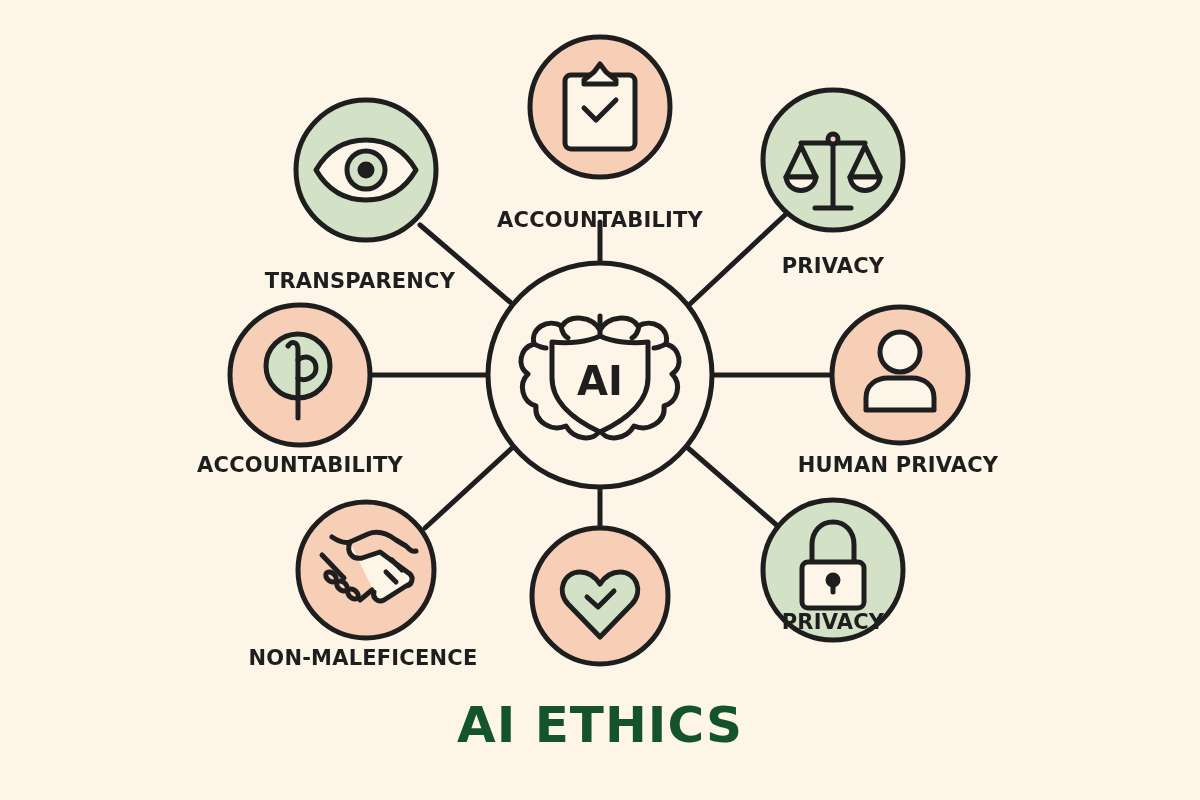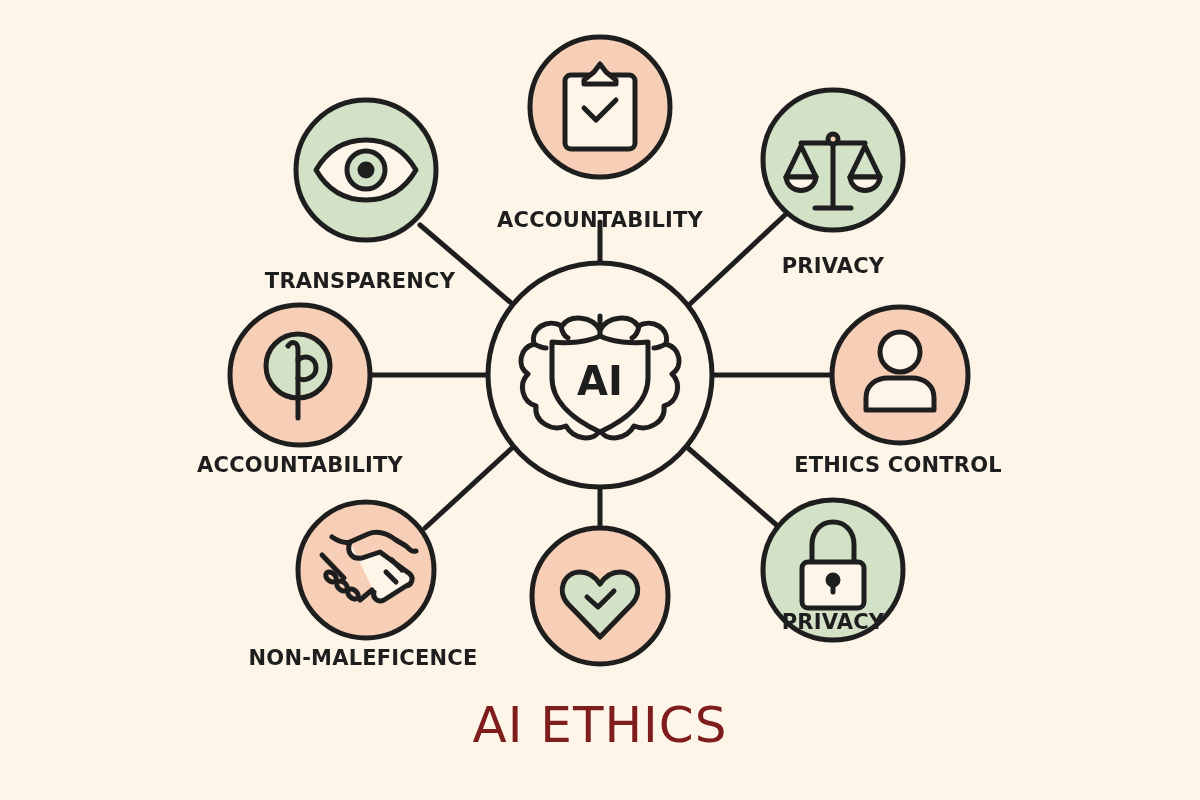--- a/index.html
+++ b/index.html
@@ -19,23 +19,23 @@
     letter-spacing: 0.2px;
     white-space: nowrap;
     transform: translateX(-50%);
     line-height: 1;
   }
   .title {
     position: absolute;
     left: 600px; top: 700px;
     transform: translateX(-50%);
     font-family: "DejaVu Sans", sans-serif;
-    font-weight: normal;
+    font-weight: bold;
     font-size: 50px;
-    color: #7f1d1d;
+    color: #14532d;
     letter-spacing: 1px;
     white-space: nowrap;
     line-height: 1;
   }
 </style>
 </head>
 <body>
 
 <svg id="diagram" width="1200" height="800" viewBox="0 0 1200 800" xmlns="http://www.w3.org/2000/svg">
   <g fill="none" stroke="#1e1e1e" stroke-width="5" stroke-linecap="round" stroke-linejoin="round">
@@ -159,19 +159,19 @@
         <path d="M316 170 C 330 146, 350 140, 366 140 C 382 140, 402 146, 416 170 C 402 194, 382 200, 366 200 C 350 200, 330 194, 316 170 Z" fill="#fcf5e8"></path>
         <circle cx="366" cy="170" r="19" fill="#d3e1c6"></circle>
         <circle cx="366" cy="170" r="6" fill="#1e1e1e"></circle>
       </g>
     </g>
   </g>
 </svg>
 
 <div class="label" style="left:600px; top:210px;">ACCOUNTABILITY</div>
 <div class="label" style="left:833px; top:256px;">PRIVACY</div>
-<div class="label" style="left:898px; top:455px;">ETHICS CONTROL</div>
+<div class="label" style="left:898px; top:455px;">HUMAN PRIVACY</div>
 <div class="label" style="left:833px; top:612px;">PRIVACY</div>
 <div class="label" style="left:363px; top:648px;">NON-MALEFICENCE</div>
 <div class="label" style="left:300px; top:455px;">ACCOUNTABILITY</div>
 <div class="label" style="left:360px; top:271px;">TRANSPARENCY</div>
 
 <div class="title">AI ETHICS</div>
 
 </body></html>

